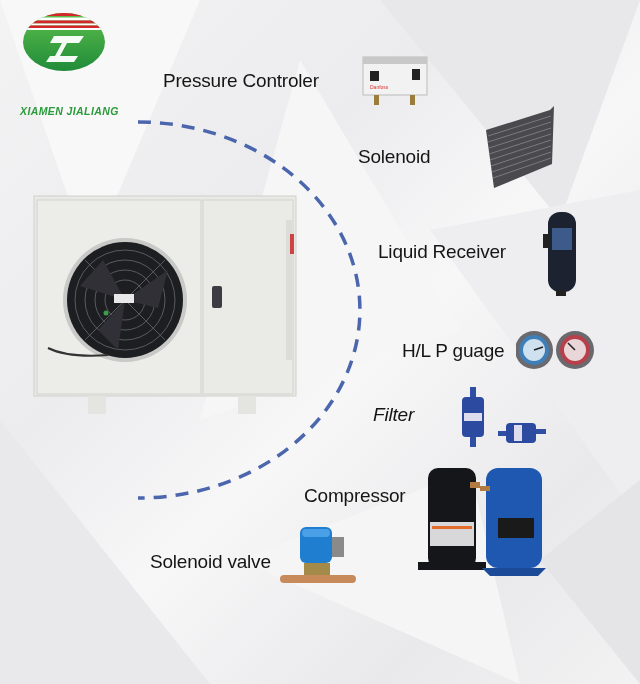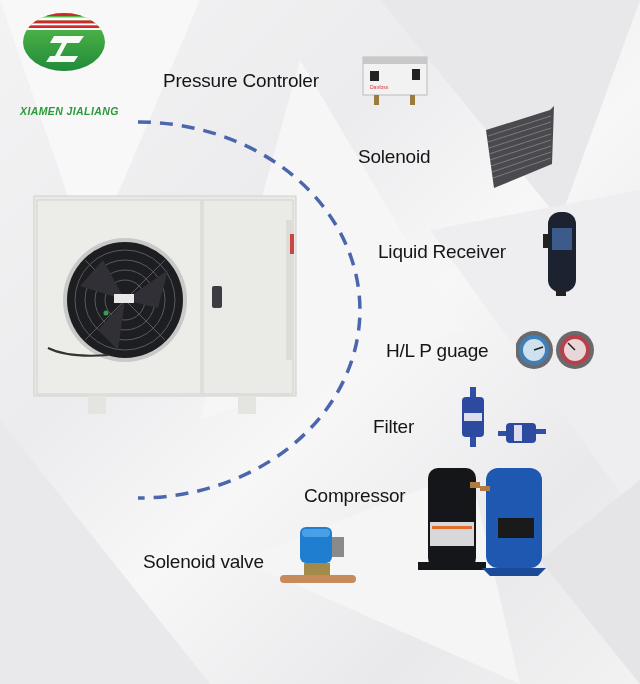--- a/index.html
+++ b/index.html
@@ -77,24 +77,24 @@
     <circle cx="78" cy="123" r="2.5" fill="#3b9e4a"></circle>
     <path d="M20 158 Q40 168 80 165" stroke="#333" stroke-width="2" fill="none"></path>
     <rect x="60" y="206" width="18" height="18" fill="#e4e4e0"></rect>
     <rect x="210" y="206" width="18" height="18" fill="#e4e4e0"></rect>
   </svg>
 </div>
 
 <div class="label" style="left:163px;top:70px;">Pressure Controler</div>
 <div class="label" style="left:358px;top:146px;">Solenoid</div>
 <div class="label" style="left:378px;top:241px;">Liquid Receiver</div>
-<div class="label" style="left:386px;top:340px;">H/L P guage</div>
-<div class="label" style="left:373px;top:416px;">Filter</div>
+<div class="label" style="left:402px;top:340px;">H/L P guage</div>
+<div class="label" style="left:373px;top:404px;font-style:italic;">Filter</div>
 <div class="label" style="left:304px;top:485px;text-align:right;">Compressor</div>
-<div class="label" style="left:143px;top:551px;">Solenoid valve</div>
+<div class="label" style="left:150px;top:551px;">Solenoid valve</div>
 
 <svg class="abs" style="left:362px;top:55px;" width="68" height="60">
   <rect x="1" y="2" width="64" height="38" fill="#f2f2f2" stroke="#bbb"></rect>
   <rect x="1" y="2" width="64" height="7" fill="#c8c8c8"></rect>
   <rect x="8" y="16" width="9" height="10" fill="#222"></rect>
   <rect x="50" y="14" width="8" height="11" fill="#222"></rect>
   <text x="8" y="34" font-size="5" fill="#d33">Danfoss</text>
   <rect x="12" y="40" width="5" height="10" fill="#9a7d3a"></rect>
   <rect x="48" y="40" width="5" height="10" fill="#9a7d3a"></rect>
 </svg>

